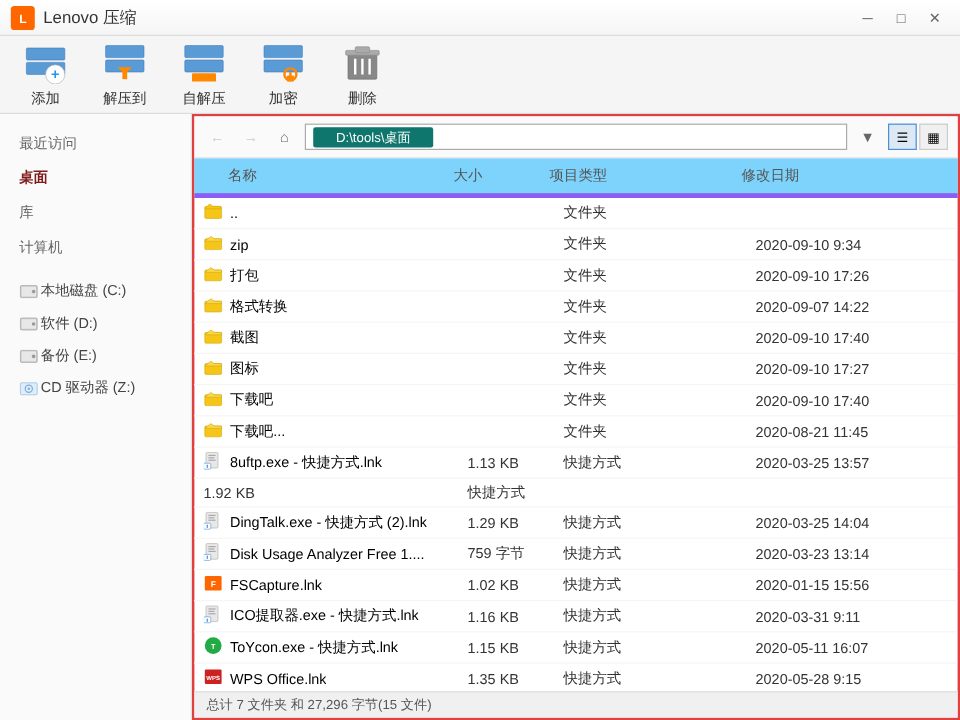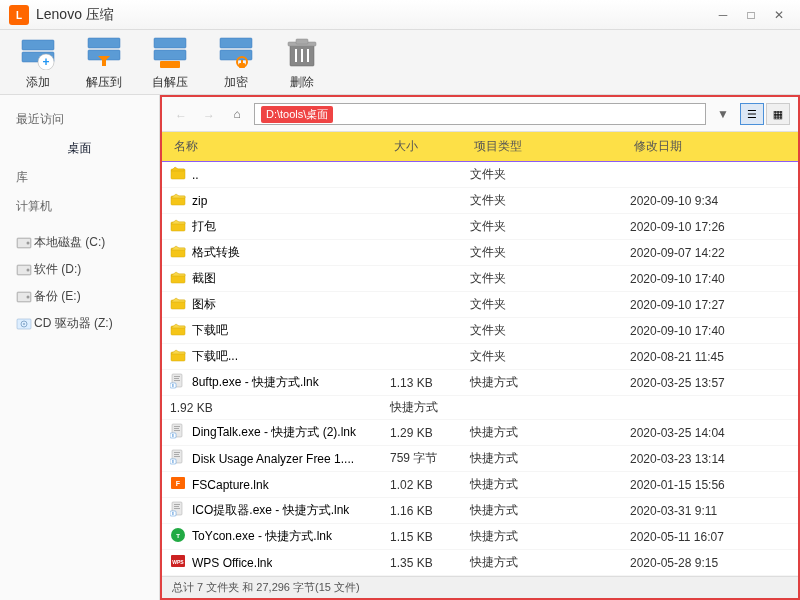--- a/index.html
+++ b/index.html
@@ -93,23 +93,22 @@
       padding: 10px 0;
       flex-shrink: 0;
     }
     .sidebar-section-label {
       padding: 6px 16px;
       font-size: 12px;
       color: #666;
       cursor: pointer;
     }
     .sidebar-section-label.active {
-      color: #0f172a;
-      font-weight: normal;
-      text-align: center;
+      color: #7f1d1d;
+      font-weight: bold;
     }
     .sidebar-divider { height: 8px; }
     .sidebar-drive {
       display: flex;
       align-items: center;
       gap: 2px;
       padding: 5px 16px;
       cursor: pointer;
       color: #444;
     }
@@ -155,23 +154,23 @@
       height: 22px;
       border: 1px solid #aaa;
       padding: 0 6px;
       font-size: 12px;
       background: #fff;
       display: flex;
       align-items: center;
       gap: 4px;
     }
     .address-path-badge {
-      background: #ef4444;
+      background: #0f766e;
       color: white;
-      padding: 1px 5px;
+      padding: 1px 19px;
       font-size: 11px;
       border-radius: 2px;
     }
     .view-btns {
       display: flex;
       gap: 2px;
     }
     .view-btn {
       width: 24px;
       height: 22px;
@@ -182,23 +181,23 @@
       align-items: center;
       justify-content: center;
       font-size: 11px;
     }
     .view-btn.active { background: #dde8f5; border-color: #4a90d9; }
 
     
     .file-list-header {
       display: grid;
       grid-template-columns: 1fr 80px 160px 160px;
-      padding: 4px 8px;
-      background: #fde047;
-      border-bottom: 1px solid #8b5cf6;
+      padding: 4px 24px;
+      background: #7dd3fc;
+      border-bottom: 4px solid #8b5cf6;
       font-size: 12px;
       color: #555;
     }
     .col-header { padding: 2px 4px; }
 
     .file-list {
       flex: 1;
       overflow-y: auto;
     }
     .file-row {

